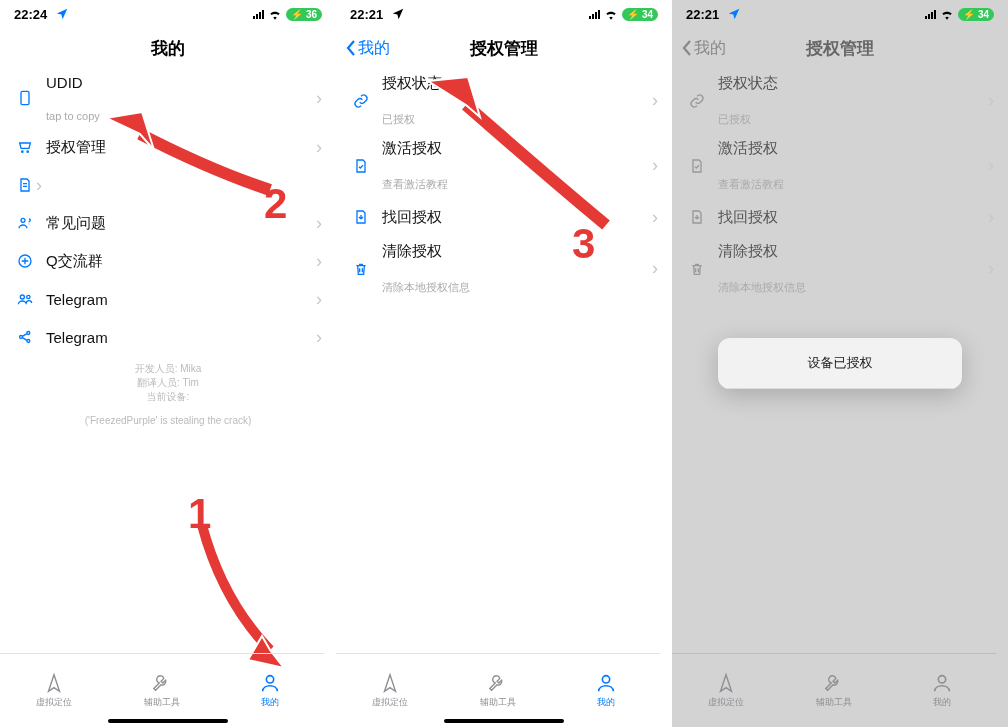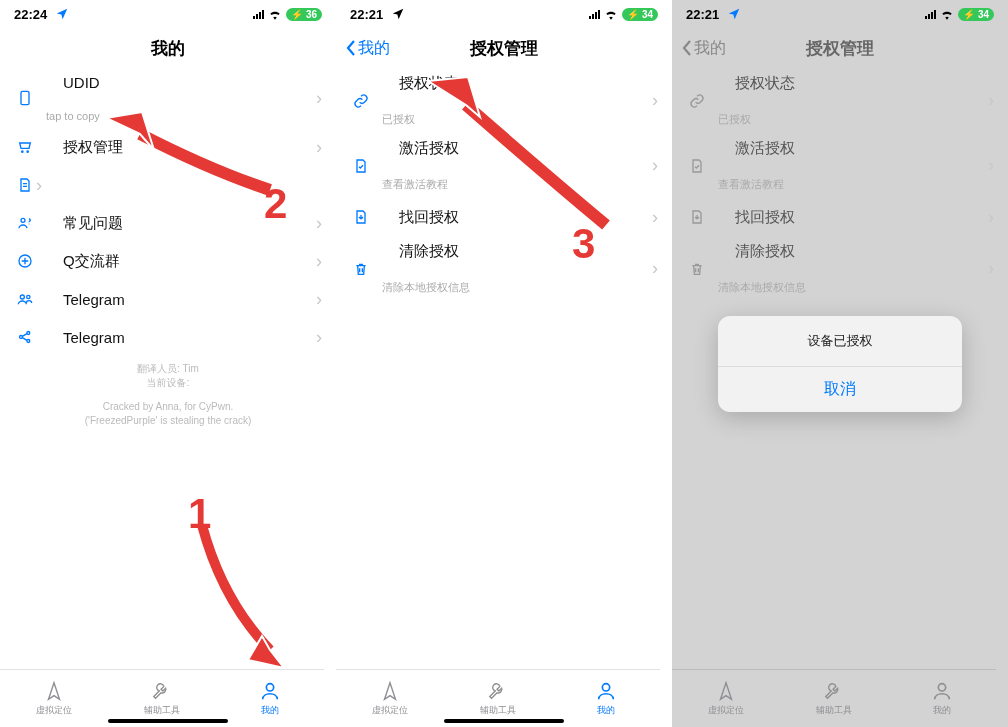--- a/index.html
+++ b/index.html
@@ -18,27 +18,27 @@
   .nav { height: 40px; display: flex; align-items: center; justify-content: center; position: relative; font-size: 17px; font-weight: 600; }
   .nav .back { position: absolute; left: 10px; color: #007aff; font-size: 16px; font-weight: 400; display: flex; align-items: center; gap: 2px; }
   .nav.dimtxt { color: #666; }
   .nav .back.dimtxt { color: #888; }
   
   .list { flex: 0 0 auto; }
   .cell { display: flex; align-items: center; min-height: 38px; padding: 6px 14px 6px 14px; position: relative; }
   .cell .ico { width: 22px; color: #007aff; flex: 0 0 22px; display: flex; justify-content: center; }
   .cell.dimico .ico { color: #999; }
   .cell .txt { flex: 1 1 auto; padding-left: 10px; display: flex; flex-direction: column; justify-content: center; }
-  .cell .title { font-size: 15px; color: #111; margin-left: 17px; }
+  .cell .title { font-size: 15px; color: #111; }
   .cell.dimtxt .title { color: #555; }
   .cell .sub { font-size: 11px; color: #aaa; margin-top: 19px; }
   .cell .chev { color: #c7c7cc; font-size: 18px; }
   .info { text-align: center; color: #bbb; font-size: 10px; line-height: 14px; margin-top: 6px; }
   
-  .tabbar { position: absolute; bottom: 0; left: 0; right: 12px; height: 58px; display: flex; border-top: 0.5px solid #e3e3e3; justify-content: space-between; }
+  .tabbar { position: absolute; bottom: 0; left: 0; right: 12px; height: 74px; display: flex; border-top: 0.5px solid #e3e3e3; justify-content: space-between; }
   .phone.dim .tabbar { border-top-color: #bcbcbc; }
   .tab { flex: 1; display: flex; flex-direction: column; align-items: center; justify-content: center; gap: 2px; color: #8e8e93; font-size: 9px; }
   .tab.active { color: #007aff; }
   .homebar { position: absolute; bottom: 4px; left: 50%; transform: translateX(-50%); width: 120px; height: 4px; border-radius: 3px; background: #000; }
   
   .ann { position: absolute; color: #e53935; font-weight: 800; font-family: Arial, sans-serif; }
   .num { font-size: 42px; }
   .arrow svg { display: block; }
   
   .sheet-backdrop { position: absolute; inset: 0; display: flex; align-items: center; justify-content: center; }
@@ -160,24 +160,24 @@
             </svg>
           </span>
         <div class="txt">
             <span class="title">Telegram</span>
           </div>
         <span class="chev">›</span>
       </div>
     </div>
 
     <div class="info">
+      <div>开发人员: Mika</div>
       <div>翻译人员: Tim</div>
       <div>当前设备:</div>
       <div style="height:10px"></div>
-      <div>Cracked by Anna, for CyPwn.</div>
       <div>('FreezedPurple' is stealing the crack)</div>
     </div>
 
     <div class="ann num" style="left:188px; top:490px;">1</div>
     <div class="ann arrow" style="left:192px; top:520px;">
       <svg width="110" height="150" viewBox="0 0 110 150">
           <path d="M10 5 Q30 80 78 130" stroke="#e53935" stroke-width="10" fill="none"></path>
           <path d="M78 130 L92 148 L56 140 L70 116 Z" fill="#e53935" stroke="#fff" stroke-width="2"></path>
         </svg>
     </div>
@@ -405,21 +405,20 @@
             <span class="title">清除授权</span>
             <span class="sub">清除本地授权信息</span>
           </div>
         <span class="chev">›</span>
       </div>
     </div>
 
     <div class="sheet-backdrop">
       <div class="sheet">
         <div class="msg">设备已授权</div>
-        <div class="btn">取消</div>
       </div>
     </div>
 
     <div class="tabbar" style="color:#aaa">
       <div class="tab">
         <svg width="22" height="22" viewBox="0 0 24 24">
             <path fill="none" stroke="currentColor" stroke-width="1.5" d="M12 3l6 18-6-4-6 4z"></path>
           </svg>
         <span>虚拟定位</span>
       </div>

